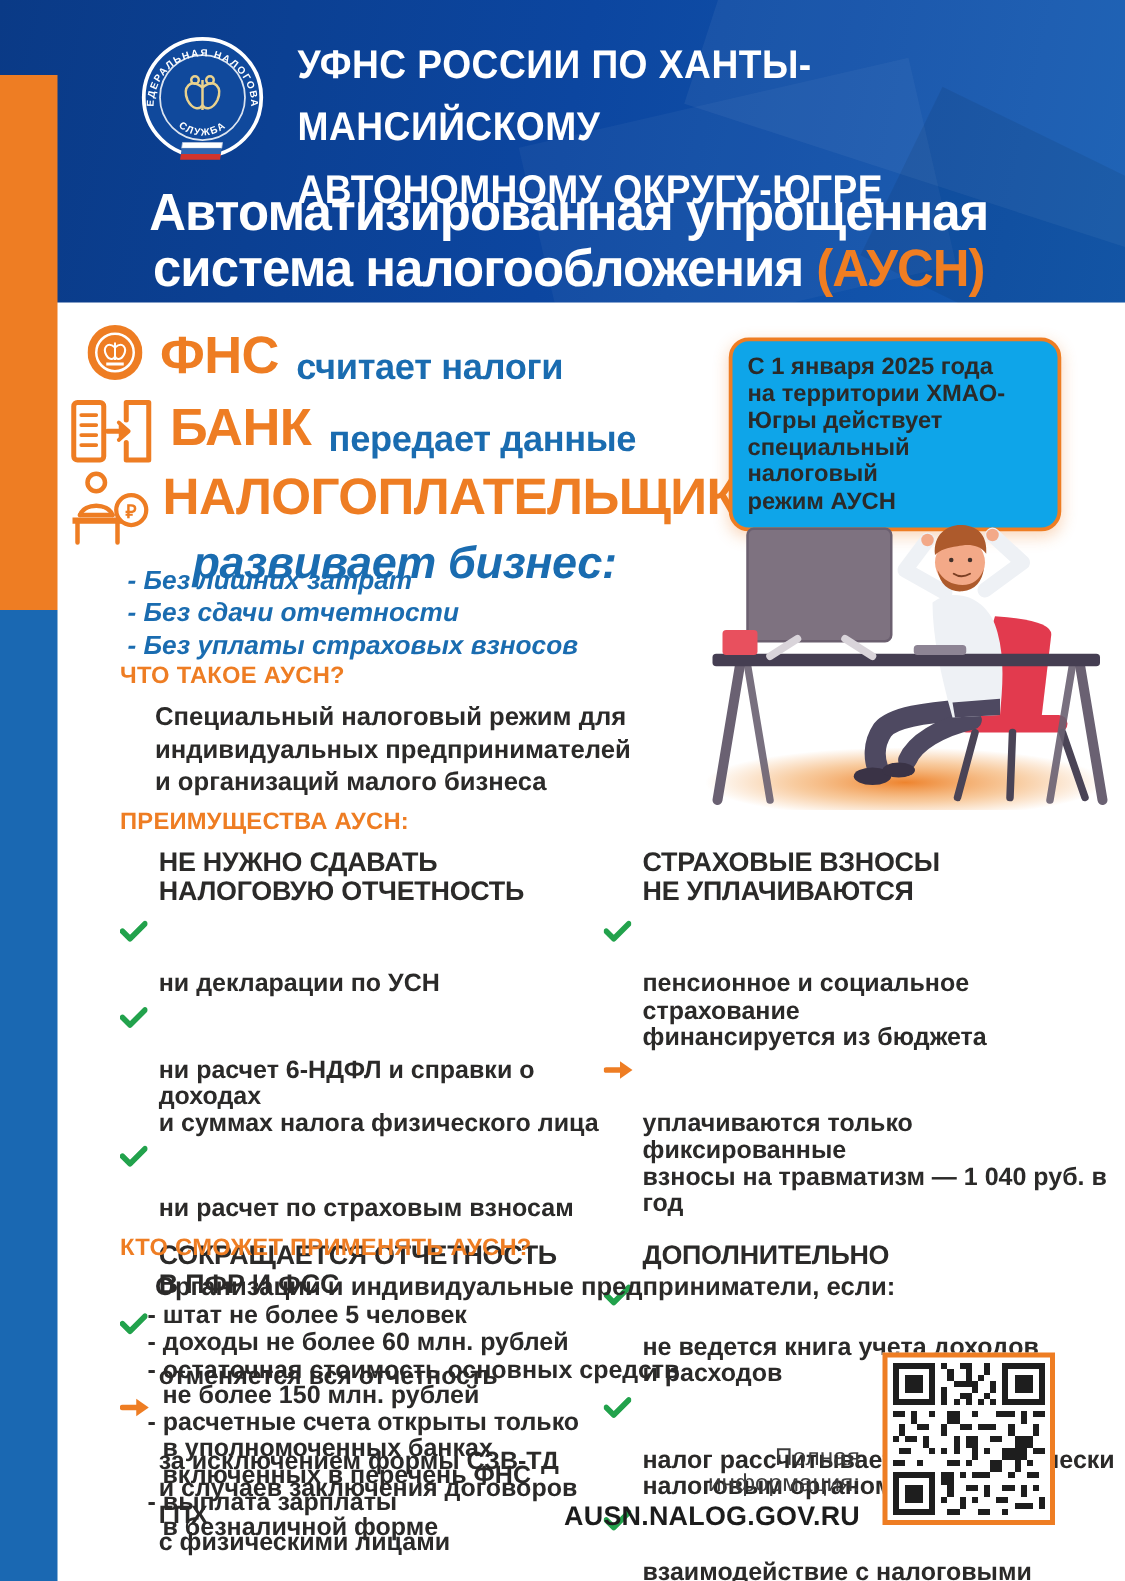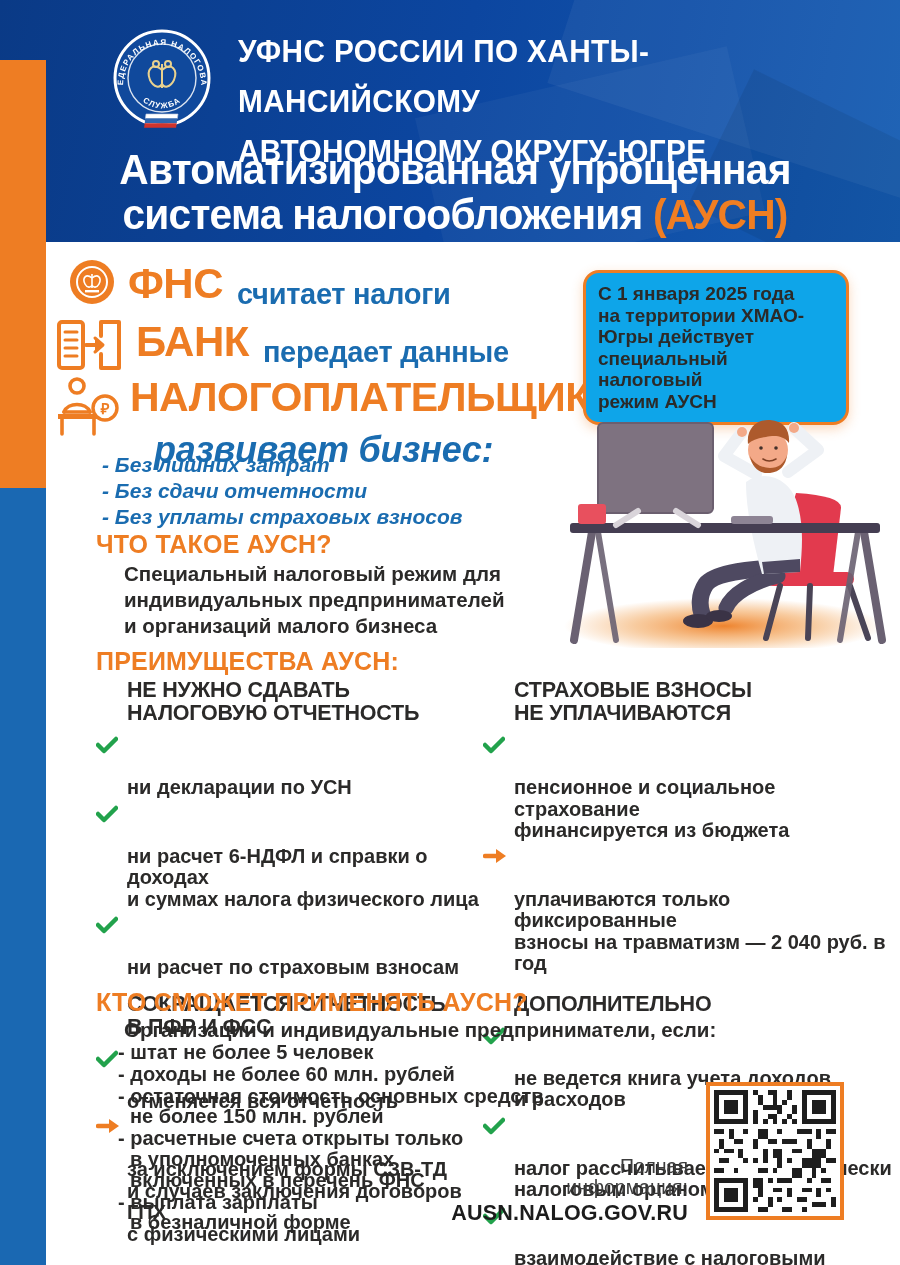--- a/index.html
+++ b/index.html
@@ -39,21 +39,21 @@
   .a3 .ac{padding:0 0 0 24px;font-size:36px;font-style:italic;}
   .benefits{left:102px;top:452px;font-size:21px;font-weight:700;font-style:italic;
     color:#1a6cb0;line-height:26px;}
 
   
   .callout{left:583px;top:270px;width:236px;background:#0ea5e9;border:3px solid #ee7d23;
     border-radius:16px;padding:10px 12px;font-size:19px;font-weight:800;line-height:21.5px;
     color:#2b2a29;box-shadow:0 4px 12px rgba(238,125,35,.30);}
 
   
-  .sec-h{font-size:25px;font-weight:800;color:#ee7d23;letter-spacing:.2px;}
+  .sec-h{font-size:19px;font-weight:800;color:#ee7d23;letter-spacing:.2px;}
   .what-h{left:96px;top:530px;}
   .what-t{left:124px;top:561px;font-size:20.5px;font-weight:700;line-height:26px;}
   .adv-h{left:96px;top:647px;}
 
   .grid{left:96px;top:679px;width:800px;display:grid;grid-template-columns:387px 413px;row-gap:10px;}
   .block .bt{font-size:21.5px;font-weight:800;line-height:23px;padding-left:31px;margin-bottom:9px;letter-spacing:-.2px;}
   .item{position:relative;padding-left:31px;font-size:20px;font-weight:700;line-height:21.5px;margin-bottom:4px;}
   .item .mk{position:absolute;left:0;top:2px;}
 
   .who-h{left:96px;top:988px;}
@@ -268,21 +268,21 @@
           <path d="M2 9 L8 15 L20 3" fill="none" stroke="#22a24c" stroke-width="4.5" stroke-linecap="round" stroke-linejoin="round"></path>
         </svg>
       <span>пенсионное и социальное страхование
 финансируется из бюджета</span></div>
     <div class="item pre">
       <svg class="mk" width="24" height="16" viewBox="0 0 24 16">
           <path d="M2 8 H14" stroke="#ee7d23" stroke-width="4.5" stroke-linecap="round"></path>
           <path d="M13 1 L23 8 L13 15 Z" fill="#ee7d23"></path>
         </svg>
       <span>уплачиваются только фиксированные
-взносы на травматизм — 2 040 руб. в год</span></div>
+взносы на травматизм — 1 040 руб. в год</span></div>
   </div>
 
   <div class="block">
     <div class="bt pre">СОКРАЩАЕТСЯ ОТЧЕТНОСТЬ
 В ПФР И ФСС</div>
     <div class="item pre">
       <svg class="mk" width="22" height="18" viewBox="0 0 22 18">
           <path d="M2 9 L8 15 L20 3" fill="none" stroke="#22a24c" stroke-width="4.5" stroke-linecap="round" stroke-linejoin="round"></path>
         </svg>
       <span>отменяется вся отчетность</span></div>

